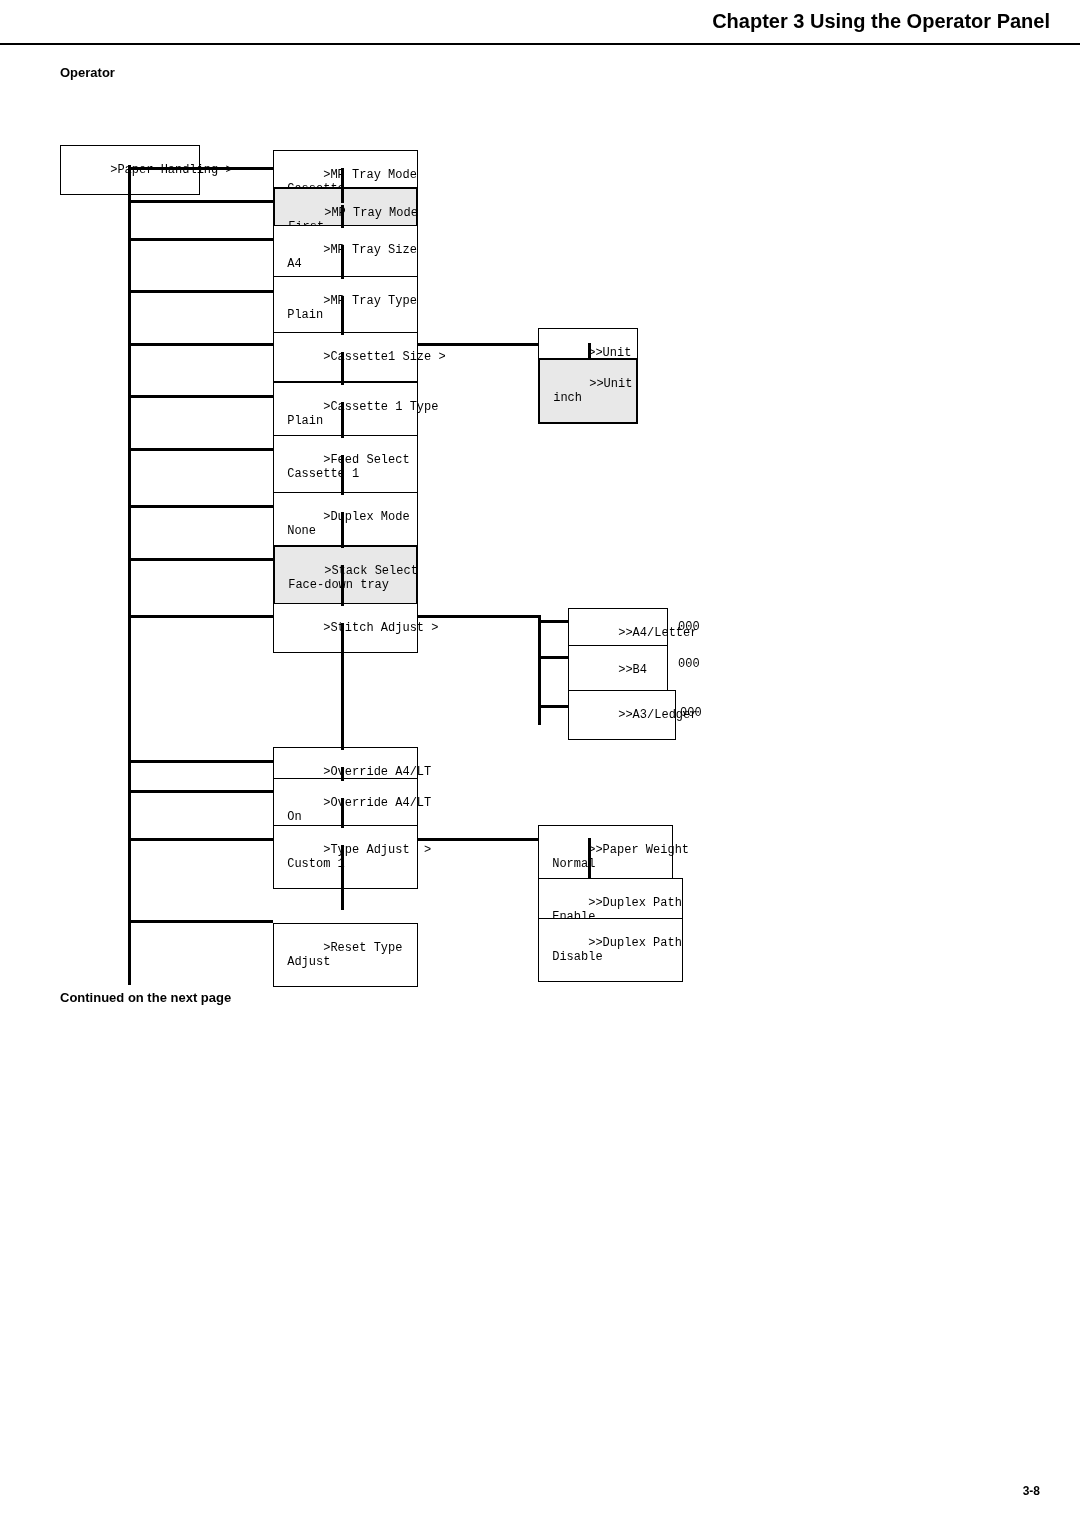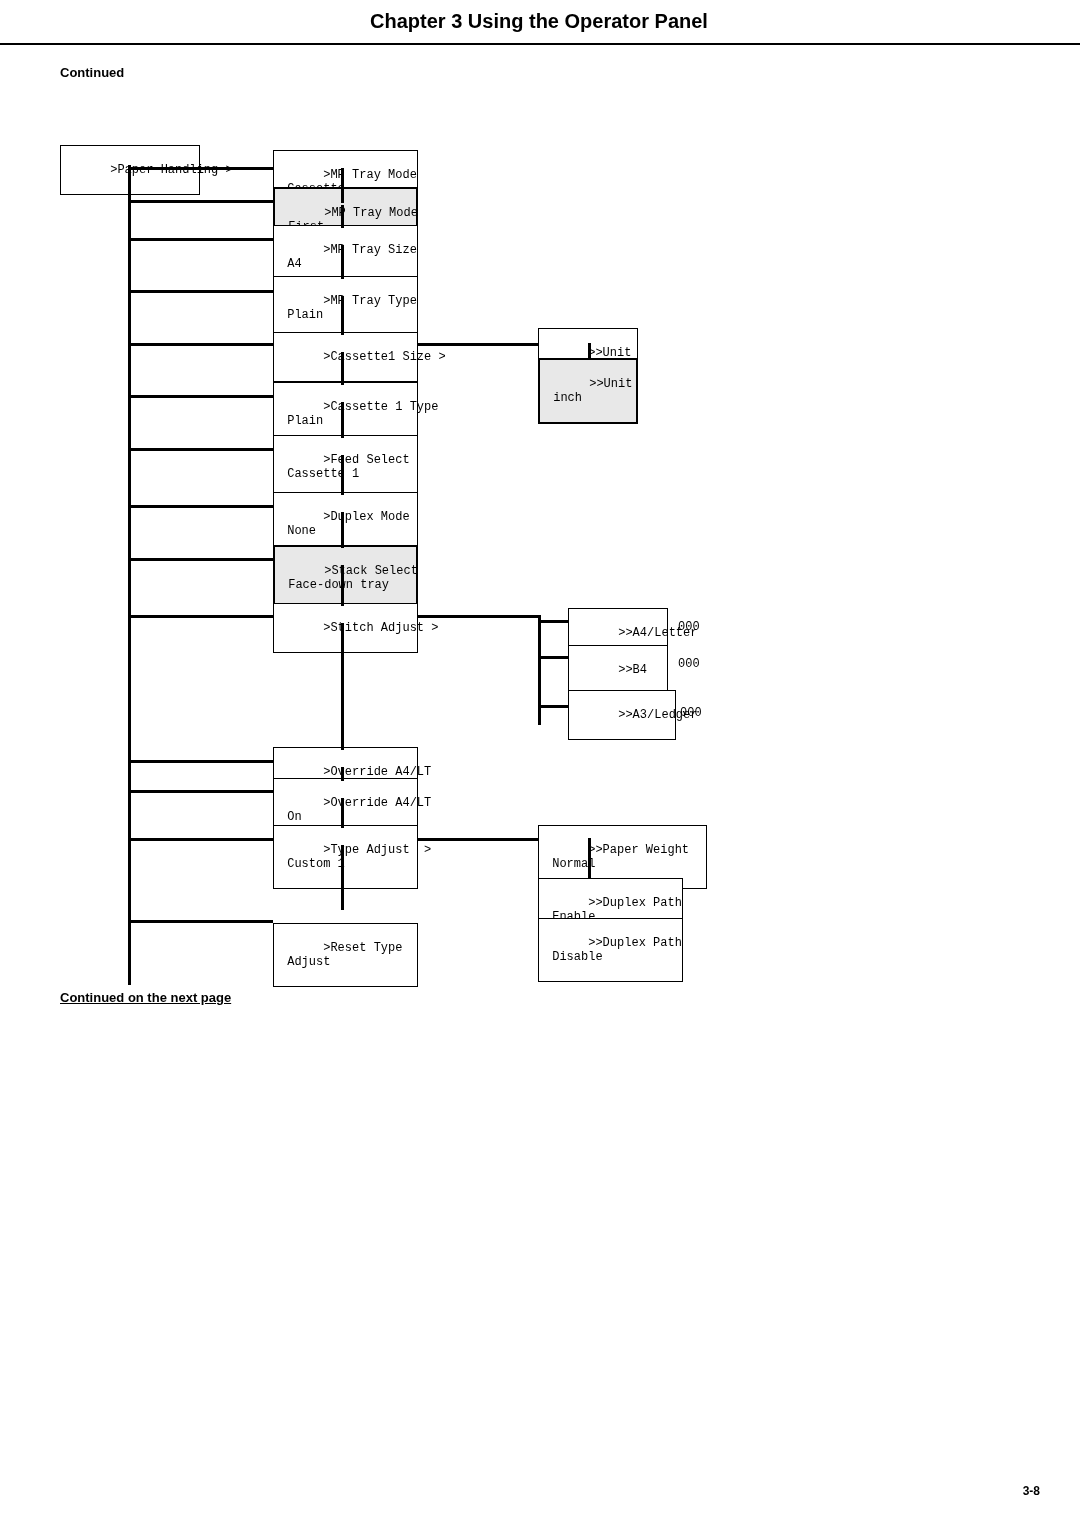--- a/index.html
+++ b/index.html
@@ -9,21 +9,21 @@
       background: #fff;
       font-family: Arial, Helvetica, sans-serif;
       position: relative;
     }
 
     
     .header {
       border-bottom: 2px solid #000;
       padding: 10px 30px 10px 28px;
       display: flex;
-      justify-content: center;
+      justify-content: flex-end;
       align-items: center;
     }
     .header-title {
       font-size: 20px;
       font-weight: bold;
     }
 
     
     .page-number {
       position: absolute;
@@ -78,33 +78,32 @@
     .hline {
       position: absolute;
       height: 3px;
       background: #000;
     }
 
     .continued-next {
       font-size: 13px;
       font-weight: bold;
       position: absolute;
-      text-decoration: underline;
     }
   </style>
 </head>
 <body>
 
 <div class="header">
   <span class="header-title">Chapter 3  Using the Operator Panel</span>
 </div>
 
 <div class="main-content">
 
-  <div class="continued-label">Continued</div>
+  <div class="continued-label">Operator</div>
 
   <div class="diagram" style="width:860px; height:950px; position:relative;">
 
     <div class="box" style="left:0px; top:55px; width:140px;">
       <span>&gt;Paper Handling &gt;</span>
     </div>
 
     <div class="vline" style="left:68px; top:75px; height:820px;"></div>
 
     <div class="hline" style="left:68px; top:77px; width:145px;"></div>
@@ -238,21 +237,21 @@
     <div class="hline" style="left:68px; top:748px; width:145px;"></div>
     <div class="box" style="left:213px; top:735px; width:145px;">
       <span>&gt;Type Adjust  &gt;
  Custom 1</span>
     </div>
 
     <div class="vline" style="left:281px; top:708px; height:30px;"></div>
 
     <div class="hline" style="left:358px; top:748px; width:120px;"></div>
 
-    <div class="box" style="left:478px; top:735px; width:169px;">
+    <div class="box" style="left:478px; top:735px; width:135px;">
       <span>&gt;&gt;Paper Weight
  Normal</span>
     </div>
 
     <div class="vline" style="left:528px; top:748px; height:100px;"></div>
 
     <div class="hline" style="left:528px; top:800px; width:30px;"></div>
     <div class="box" style="left:478px; top:788px; width:145px;">
       <span>&gt;&gt;Duplex Path
  Enable</span>

